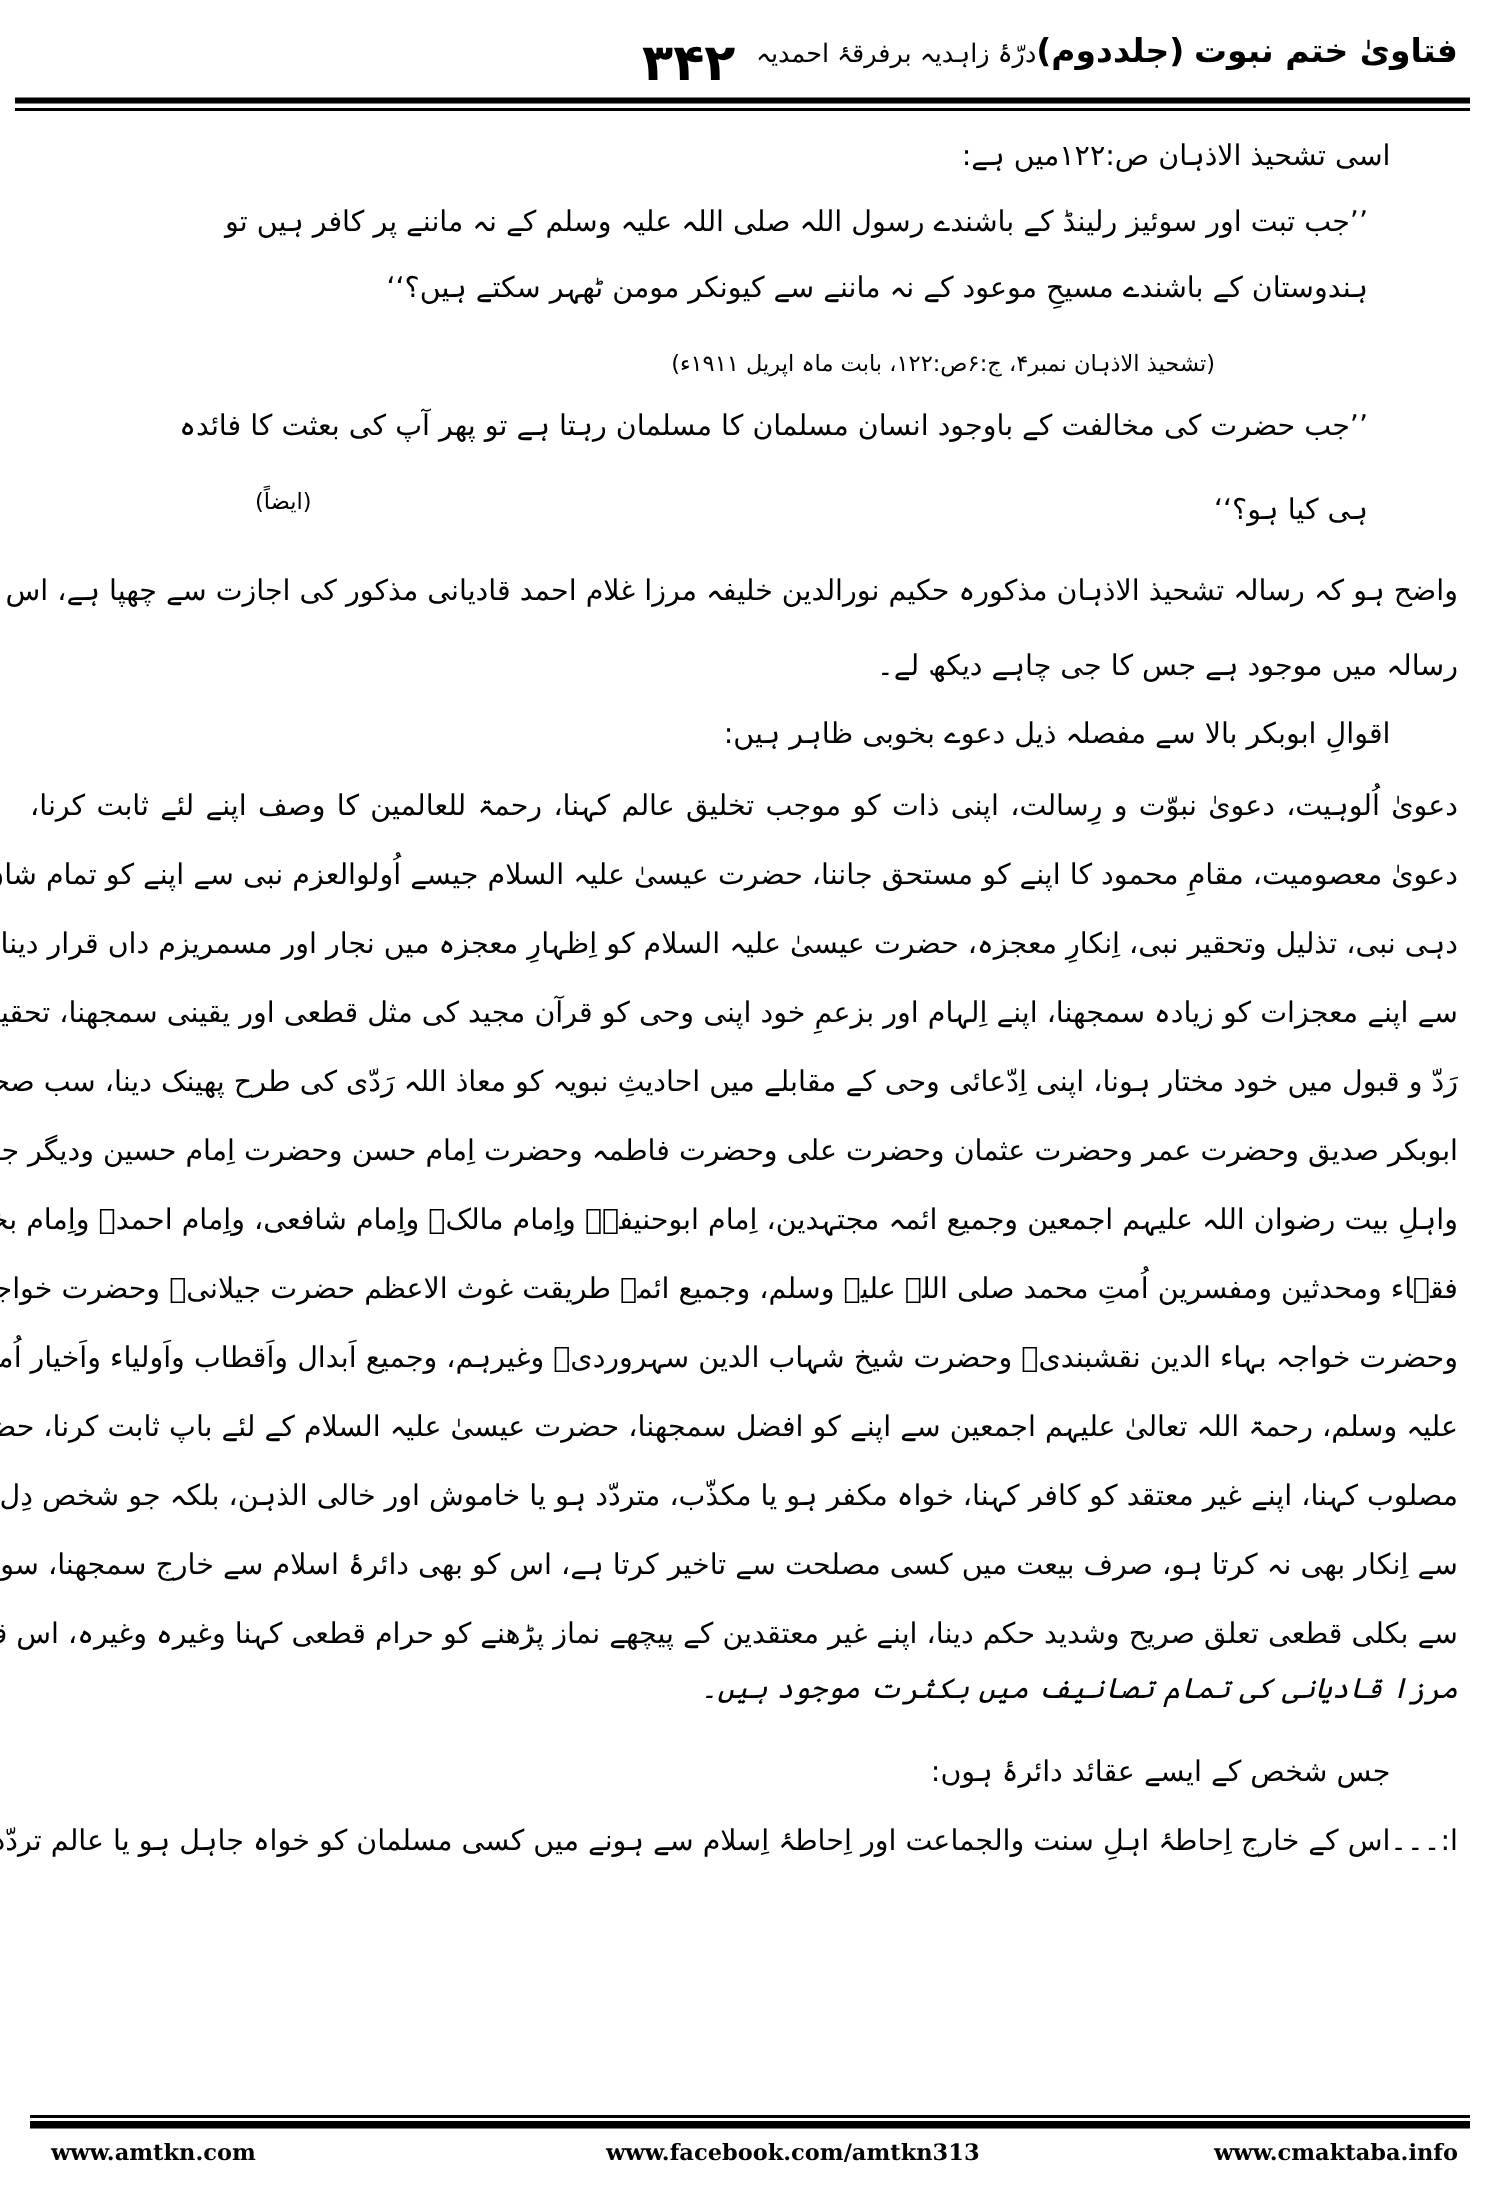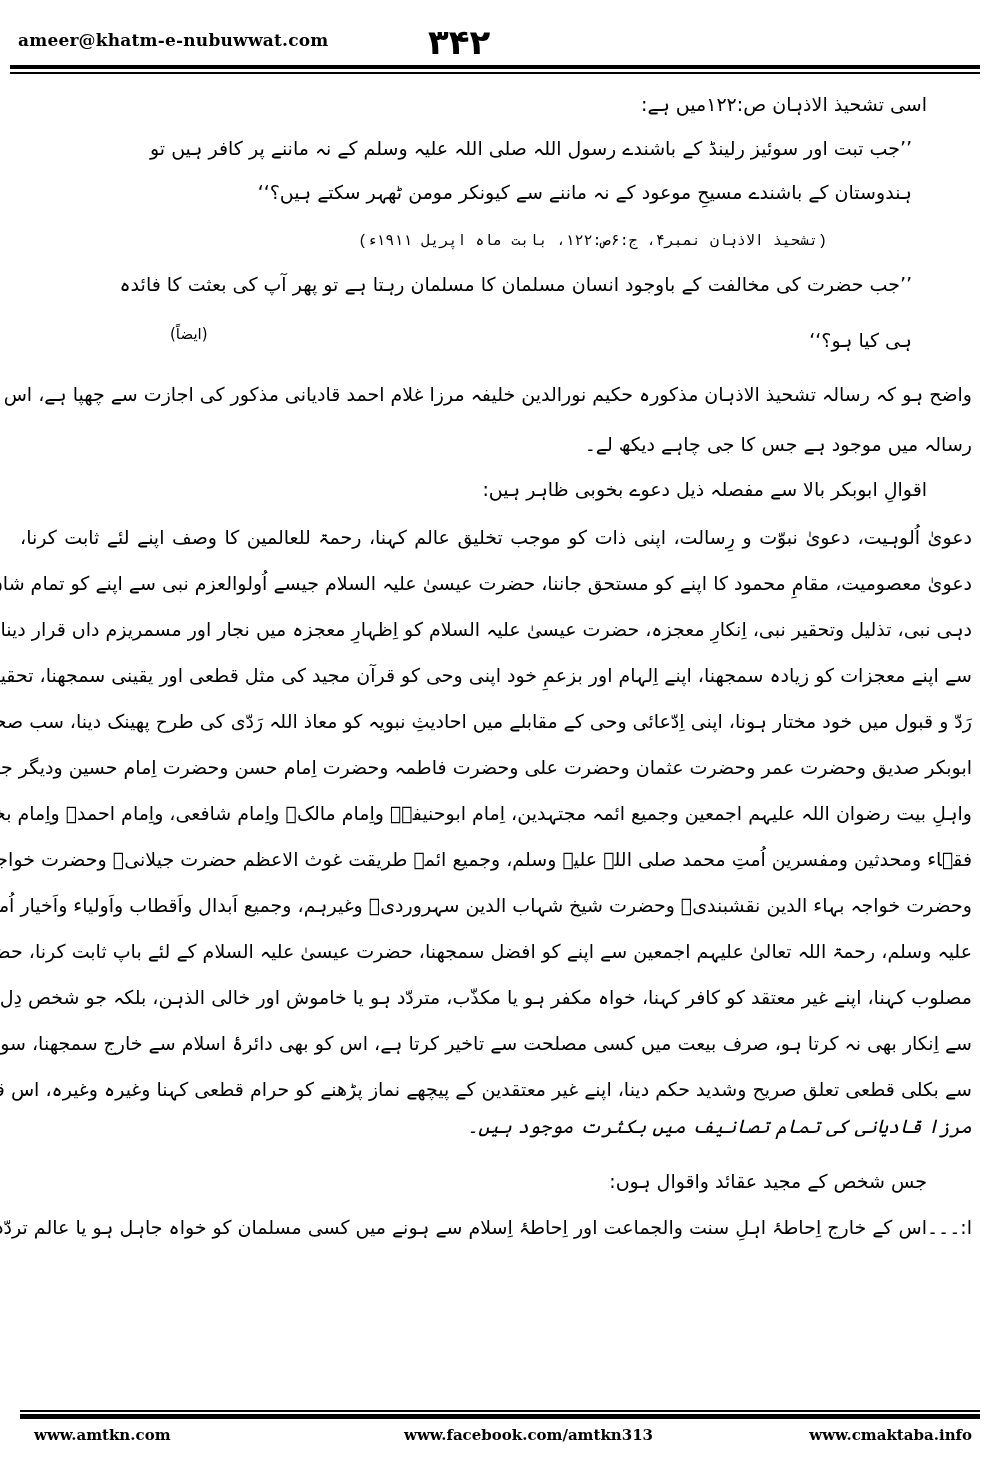--- a/index.html
+++ b/index.html
@@ -11,35 +11,38 @@
   .hdr-title .t-main { font-weight: bold; font-size: 22px; }
   .hdr-title .t-sub { font-size: 17px; }
   .rule-top-thick { position: absolute; left: 10px; right: 10px; top: 65px; height: 4px; background: #000; }
   .rule-top-thin { position: absolute; left: 10px; right: 10px; top: 72px; height: 2px; background: #000; }
   .rule-bot-thin { position: absolute; left: 20px; right: 10px; top: 1410px; height: 2px; background: #000; }
   .rule-bot-thick { position: absolute; left: 20px; right: 10px; top: 1414px; height: 5px; background: #000; }
   .content { position: absolute; top: 84px; left: 20px; right: 18px; direction: rtl; font-family: "DejaVu Sans", sans-serif; font-size: 19px; }
   .line { position: absolute; right: 0; left: 0; white-space: nowrap; text-align: justify; text-align-last: justify; line-height: 40px; height: 40px; }
   .line.short { text-align-last: right; }
   .quote { right: 60px; left: 150px; }
-  .cite { font-size: 15px; right: 145px; left: 150px; text-align-last: right; font-family: Liberation Mono, monospace; }
+  .cite { font-size: 15px; right: 162px; left: 150px; text-align-last: right; }
   .ibid { position: absolute; left: 150px; font-size: 15px; }
   .indent { right: 45px; }
   .ftr { position: absolute; top: 1426px; left: 18px; right: 18px; height: 24px; font-family: "DejaVu Serif", serif; font-weight: bold; font-size: 15px; }
   .ftr span { position: absolute; top: 0; margin-left: 16px; }
   .ftr .f-l { left: 0; }
   .ftr .f-c { left: 370px; }
   .ftr .f-r { right: 0; }
 </style>
 </head>
 <body>
 
 <div class="hdr">
-  <span class="hdr-email">ameer@khatm-e-nubuwwat.com</span>
   <span class="hdr-page">۳۴۲</span>
+  <span class="hdr-title">
+    <span class="t-main">فتاویٰ ختم نبوت</span>
+    <span class="t-main">(جلددوم)</span><span class="t-sub">درّۂ زاہدیہ برفرقۂ احمدیہ</span>
+  </span>
 </div>
 <div class="rule-top-thick"></div>
 <div class="rule-top-thin"></div>
 
 <div class="content">
   <div class="line short indent" style="top:0px;">اسی تشحیذ الاذہان ص:۱۲۲میں ہے:</div>
   <div class="line quote" style="top:44px;">’’جب تبت اور سوئیز رلینڈ کے باشندے رسول اللہ صلی اللہ علیہ وسلم کے نہ ماننے پر کافر ہیں تو</div>
   <div class="line quote short" style="top:88px;">ہندوستان کے باشندے مسیحِ موعود کے نہ ماننے سے کیونکر مومن ٹھہر سکتے ہیں؟‘‘</div>
   <div class="line cite" style="top:138px;">(تشحیذ الاذہان نمبر۴، ج:۶ص:۱۲۲، بابت ماہ اپریل ۱۹۱۱ء)</div>
   <div class="line quote" style="top:180px;">’’جب حضرت کی مخالفت کے باوجود انسان مسلمان کا مسلمان رہتا ہے تو پھر آپ کی بعثت کا فائدہ</div>
@@ -55,21 +58,21 @@
   <div class="line" style="top:617px;">رَدّ و قبول میں خود مختار ہونا، اپنی اِدّعائی وحی کے مقابلے میں احادیثِ نبویہ کو معاذ اللہ رَدّی کی طرح پھینک دینا، سب صحابہ، حضرت</div>
   <div class="line" style="top:663px;">ابوبکر صدیق وحضرت عمر وحضرت عثمان وحضرت علی وحضرت فاطمہ وحضرت اِمام حسن وحضرت اِمام حسین ودیگر جمیع اصحاب وازواج</div>
   <div class="line" style="top:709px;">واہلِ بیت رضوان اللہ علیہم اجمعین وجمیع ائمہ مجتہدین، اِمام ابوحنیفہؒ واِمام مالکؒ واِمام شافعی، واِمام احمدؒ واِمام بخاریؒ وغیرہم، وجمیع</div>
   <div class="line" style="top:755px;">فقہاء ومحدثین ومفسرین اُمتِ محمد صلی اللہ علیہ وسلم، وجمیع ائمہ طریقت غوث الاعظم حضرت جیلانیؒ وحضرت خواجہ معین الدین اجمیریؒ</div>
   <div class="line" style="top:801px;">وحضرت خواجہ بہاء الدین نقشبندیؒ وحضرت شیخ شہاب الدین سہروردیؒ وغیرہم، وجمیع اَبدال واَقطاب واَولیاء واَخیار اُمتِ محمد صلی اللہ</div>
   <div class="line" style="top:847px;">علیہ وسلم، رحمۃ اللہ تعالیٰ علیہم اجمعین سے اپنے کو افضل سمجھنا، حضرت عیسیٰ علیہ السلام کے لئے باپ ثابت کرنا، حضرت عیسیٰ علیہ السلام کو</div>
   <div class="line" style="top:893px;">مصلوب کہنا، اپنے غیر معتقد کو کافر کہنا، خواہ مکفر ہو یا مکذّب، متردّد ہو یا خاموش اور خالی الذہن، بلکہ جو شخص دِل میں معتقد ہو اور زبان</div>
   <div class="line" style="top:939px;">سے اِنکار بھی نہ کرتا ہو، صرف بیعت میں کسی مصلحت سے تاخیر کرتا ہے، اس کو بھی دائرۂ اسلام سے خارج سمجھنا، سوائے کل اہلِ اسلام</div>
   <div class="line" style="top:985px;">سے بکلی قطعی تعلق صریح وشدید حکم دینا، اپنے غیر معتقدین کے پیچھے نماز پڑھنے کو حرام قطعی کہنا وغیرہ وغیرہ، اس قسم کے اقوال</div>
   <div class="line short" style="top:1022px;font-style:italic;">مرزا قادیانی کی تمام تصانیف میں بکثرت موجود ہیں۔</div>
-  <div class="line short indent" style="top:1077px;">جس شخص کے مجید عقائد واقوال ہوں:</div>
+  <div class="line short indent" style="top:1077px;">جس شخص کے ایسے عقائد دائرۂ ہوں:</div>
   <div class="line" style="top:1123px;">ا:۔۔۔اس کے خارج اِحاطۂ اہلِ سنت والجماعت اور اِحاطۂ اِسلام سے ہونے میں کسی مسلمان کو خواہ جاہل ہو یا عالم تردّد نہیں</div>
 </div>
 
 <div class="rule-bot-thin"></div>
 <div class="rule-bot-thick"></div>
 
 <div class="ftr">
   <span class="f-l">www.amtkn.com</span>
   <span class="f-c">www.facebook.com/amtkn313</span>
   <span class="f-r">www.cmaktaba.info</span>

